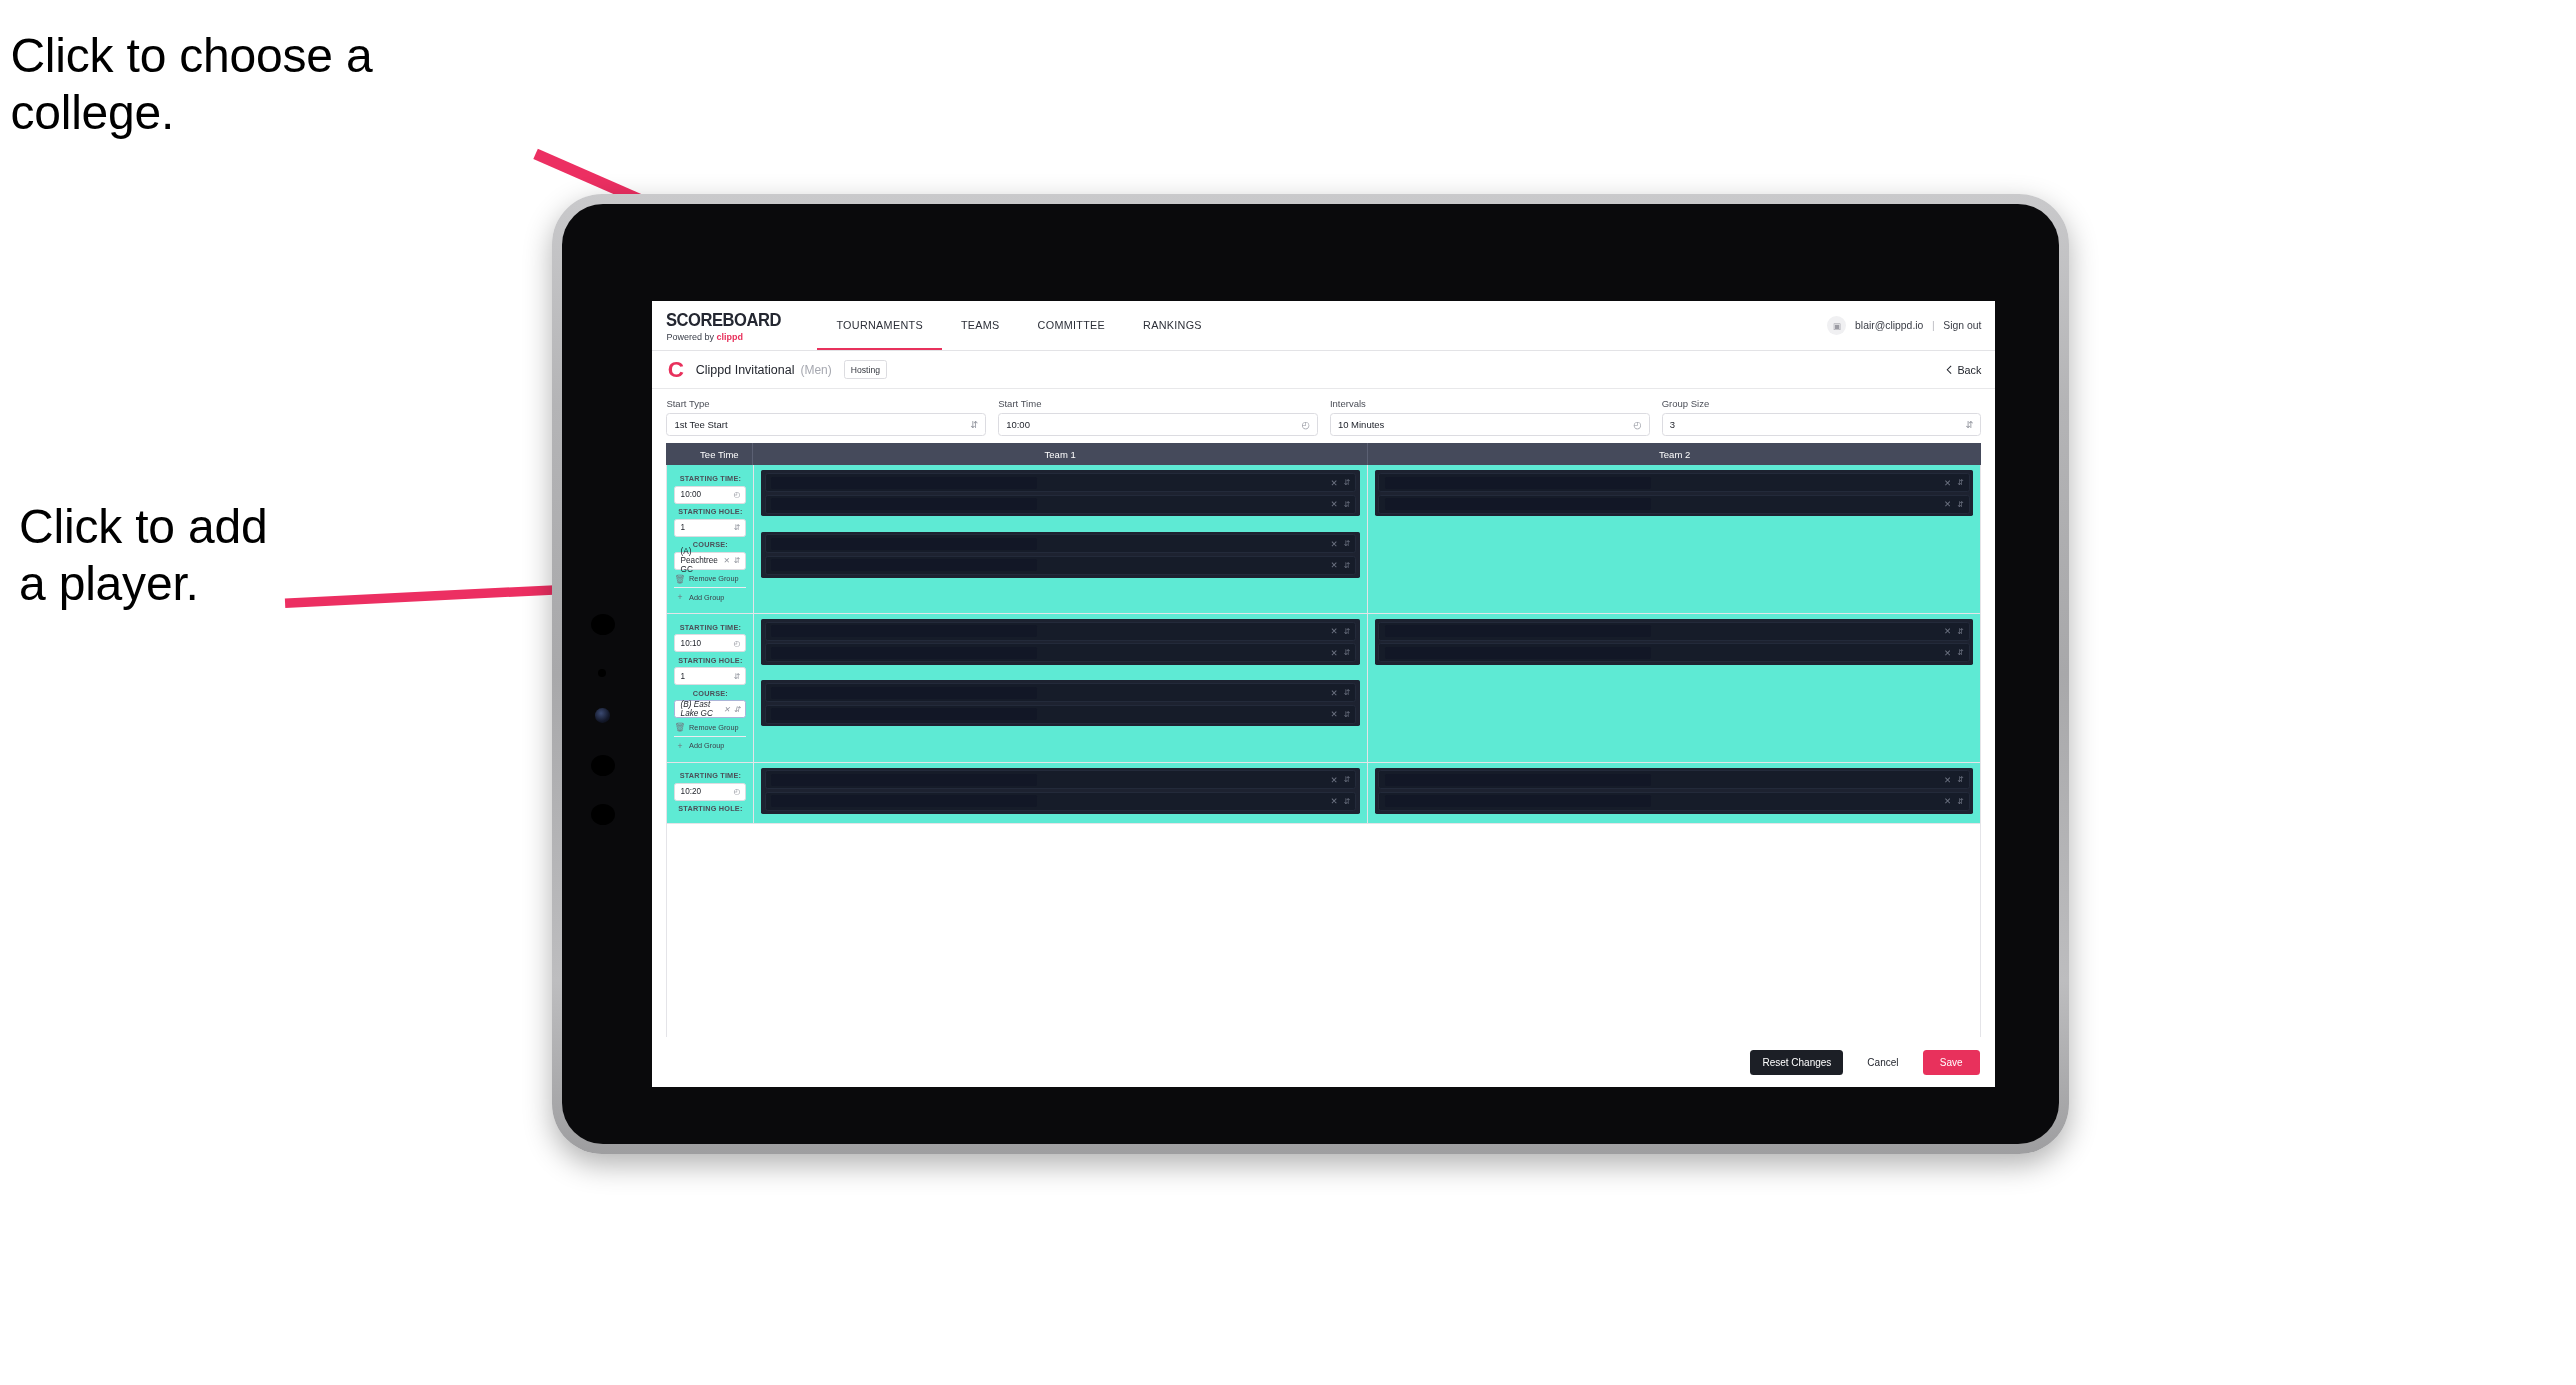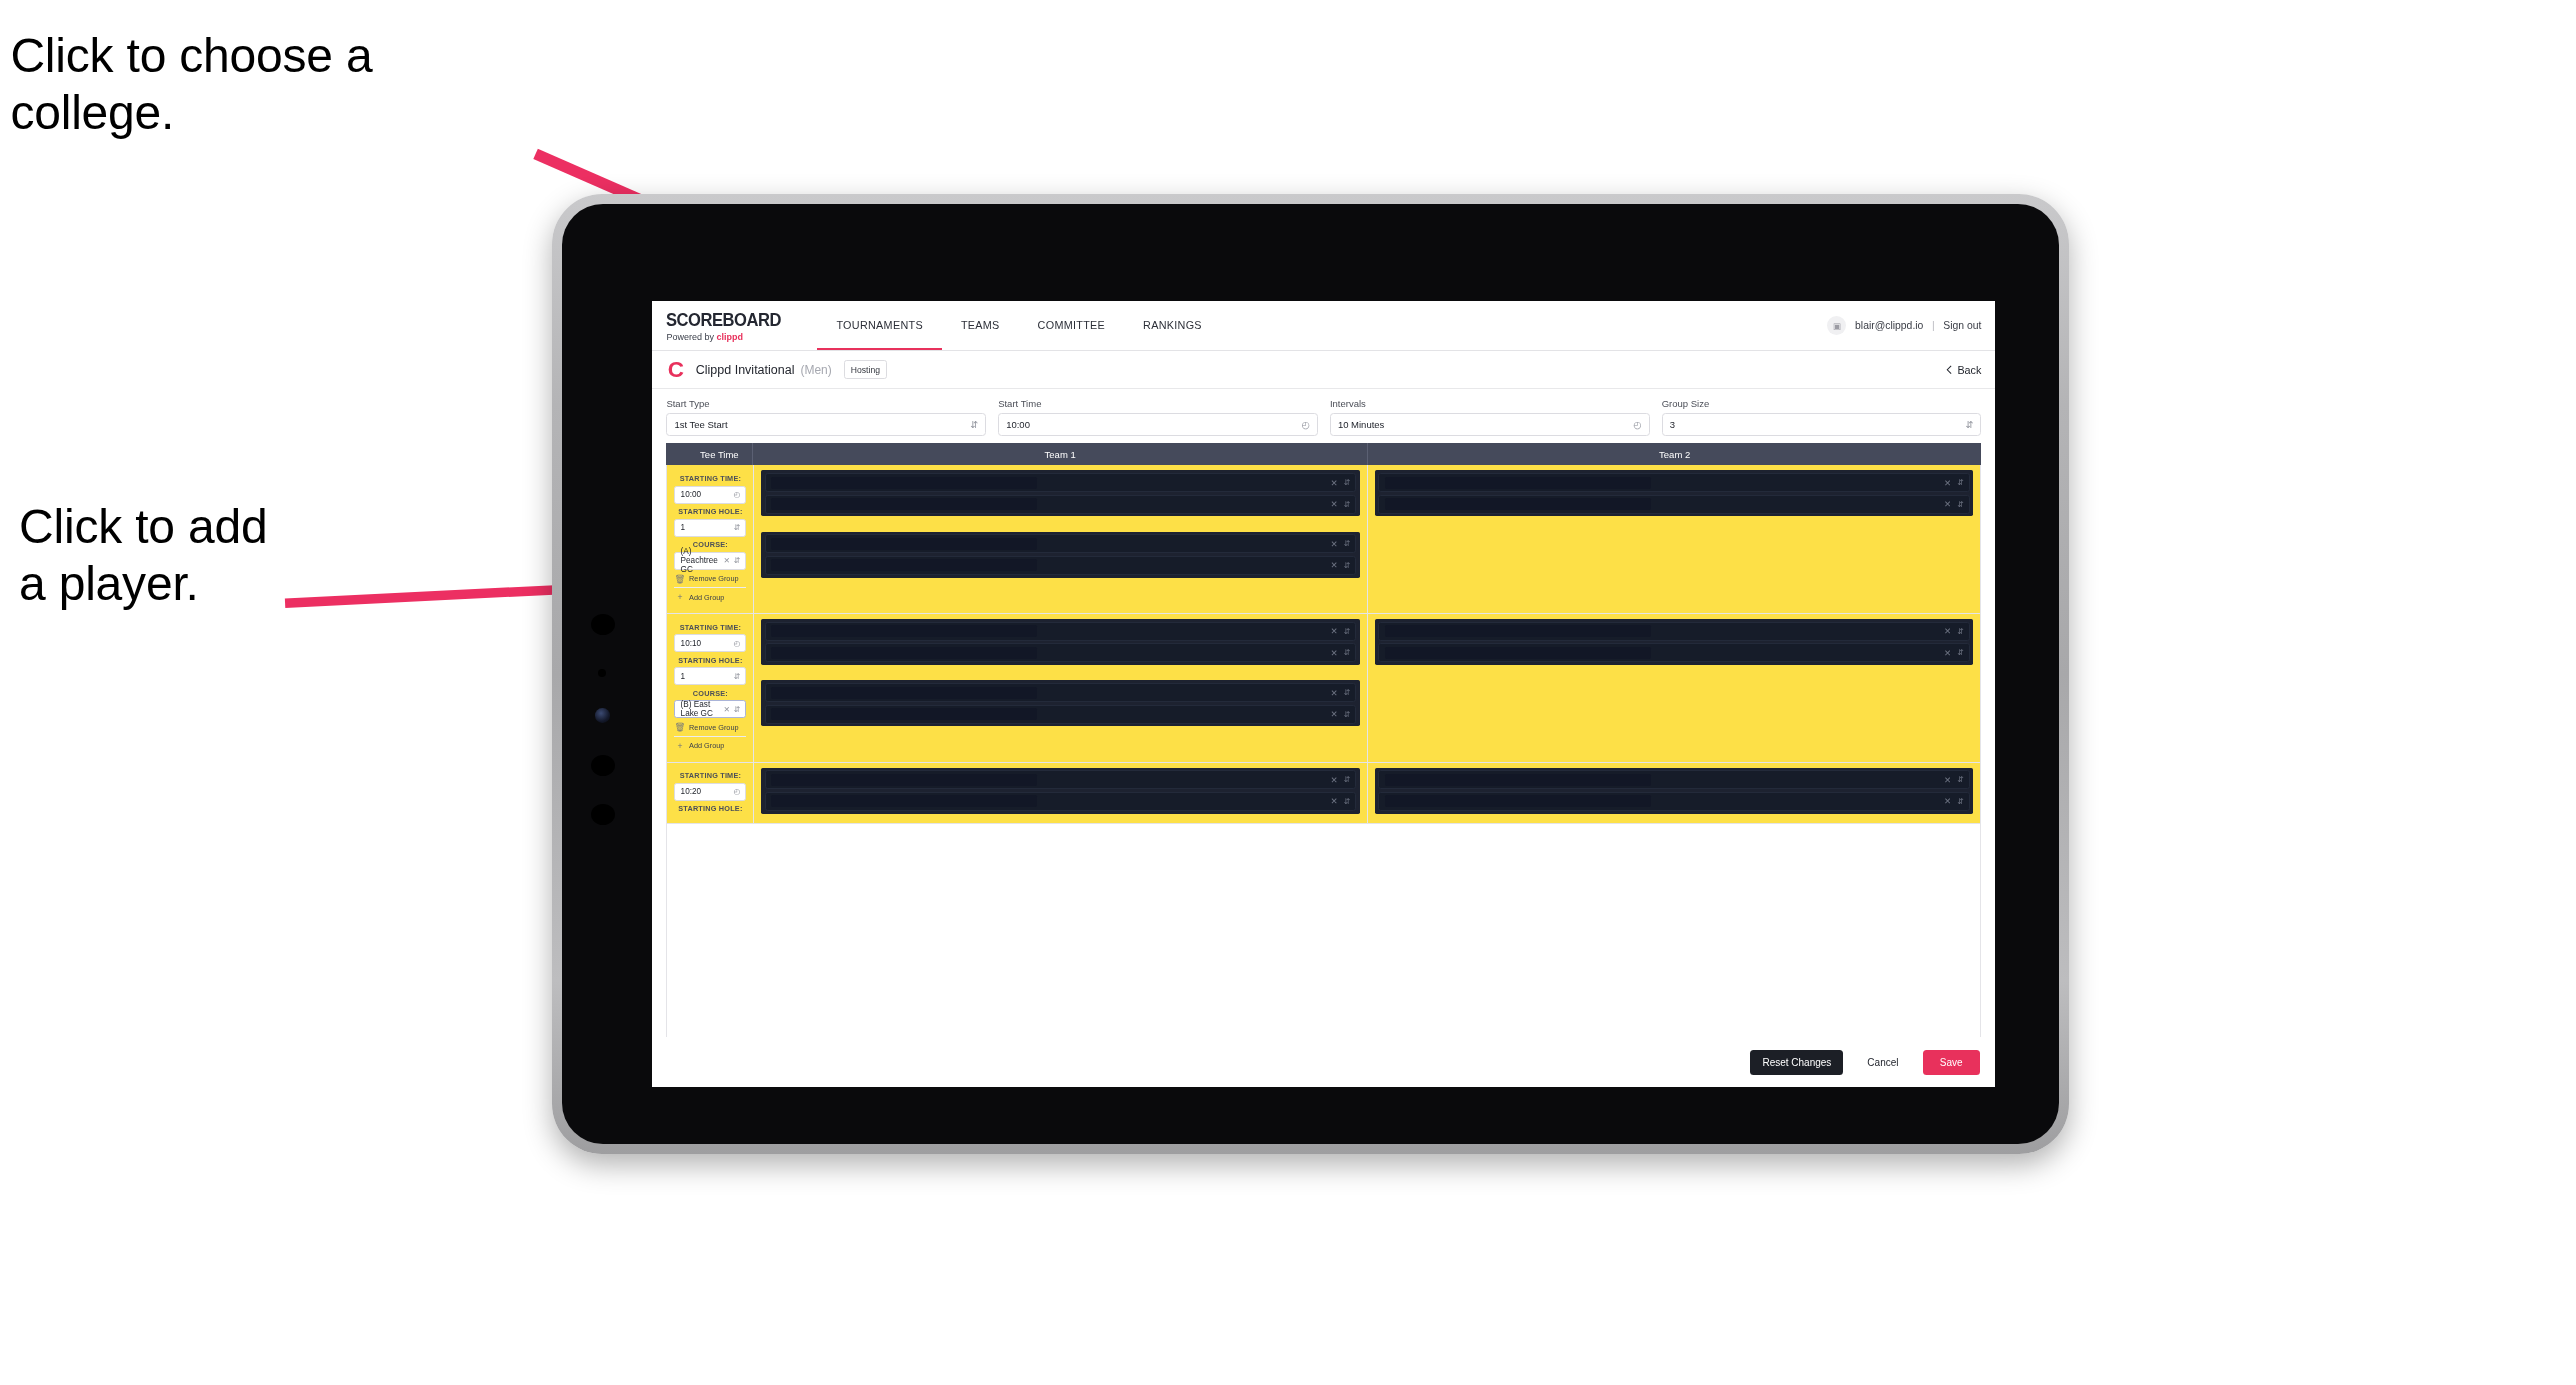--- a/index.html
+++ b/index.html
@@ -140,38 +140,38 @@
     display: flex; align-items: center; justify-content: center;
     color: #ffffff; font-size: 9.5px;
     border-right: 0.9px solid #5b6073;
   }
   .th.c0 { flex: 0 0 87px; padding-left: 20px; }
   .th.c1 { flex: 1 1 0; }
   .th.c2 { flex: 1 1 0; border-right: none; }
 
   #tbody { flex: 1 1 auto; overflow: hidden; border-left: 0.9px solid #e4e4e8; border-right: 0.9px solid #e4e4e8; }
 
-  .trow { display: flex; border-bottom: 0.9px solid #e4e4e8; background: #fde047; }
+  .trow { display: flex; border-bottom: 0.9px solid #e4e4e8; background: #5eead4; }
   .cell-time {
     flex: 0 0 87px; border-right: 0.9px solid #e4e4e8;
     padding: 5.2px 7px 7px 7px;
   }
   .cell-team { flex: 1 1 0; border-right: 0.9px solid #e4e4e8; padding: 5.2px 7px 8.6px 7px; }
   .cell-team.last { border-right: none; }
 
   .mini-label {
     font-size: 7.3px; font-weight: 700; color: #4c4f58;
     letter-spacing: 0.2px; text-align: center; margin: 3.5px 0 2.6px 0;
   }
   .mini-input {
     height: 18px; border: 0.9px solid #dcdce1; border-radius: 2.6px;
     display: flex; align-items: center; padding: 0 5.2px;
     font-size: 8.2px; color: #23262e; background: #fff; cursor: pointer;
   }
-  .mini-input.focus { border-color: #aab4d8; }
+  .mini-input.focus { border-color: #aab4d8; font-style: italic; }
   .mini-input .val { flex: 1 1 auto; }
   .mini-adorn { color: #8f929b; font-size: 7.8px; margin-left: 3.5px; }
 
   .grp-action {
     display: flex; align-items: center; gap: 5.2px;
     font-size: 7.3px; color: #3d404a; padding: 4.3px 1.7px; cursor: pointer;
   }
   .grp-action.top { border-bottom: 0.9px solid #ececf0; }
   .grp-ico { width: 7.8px; height: 7.8px; color: #70737c; display:flex; align-items:center; justify-content:center; font-size: 8.6px; }
 

